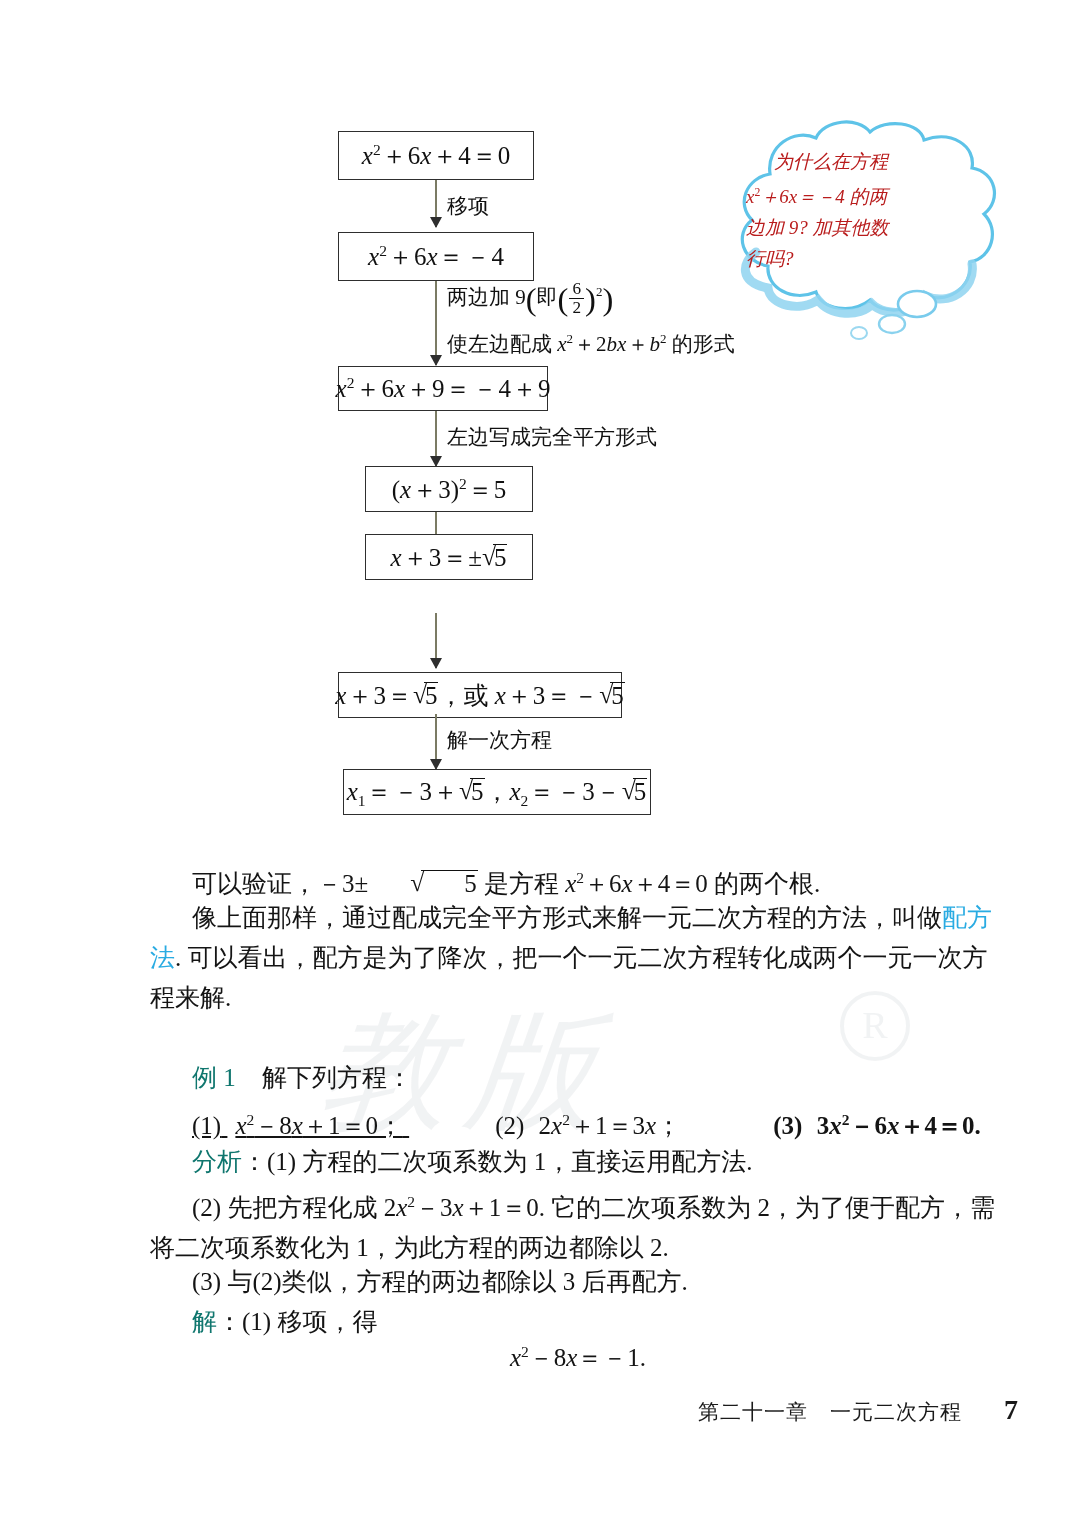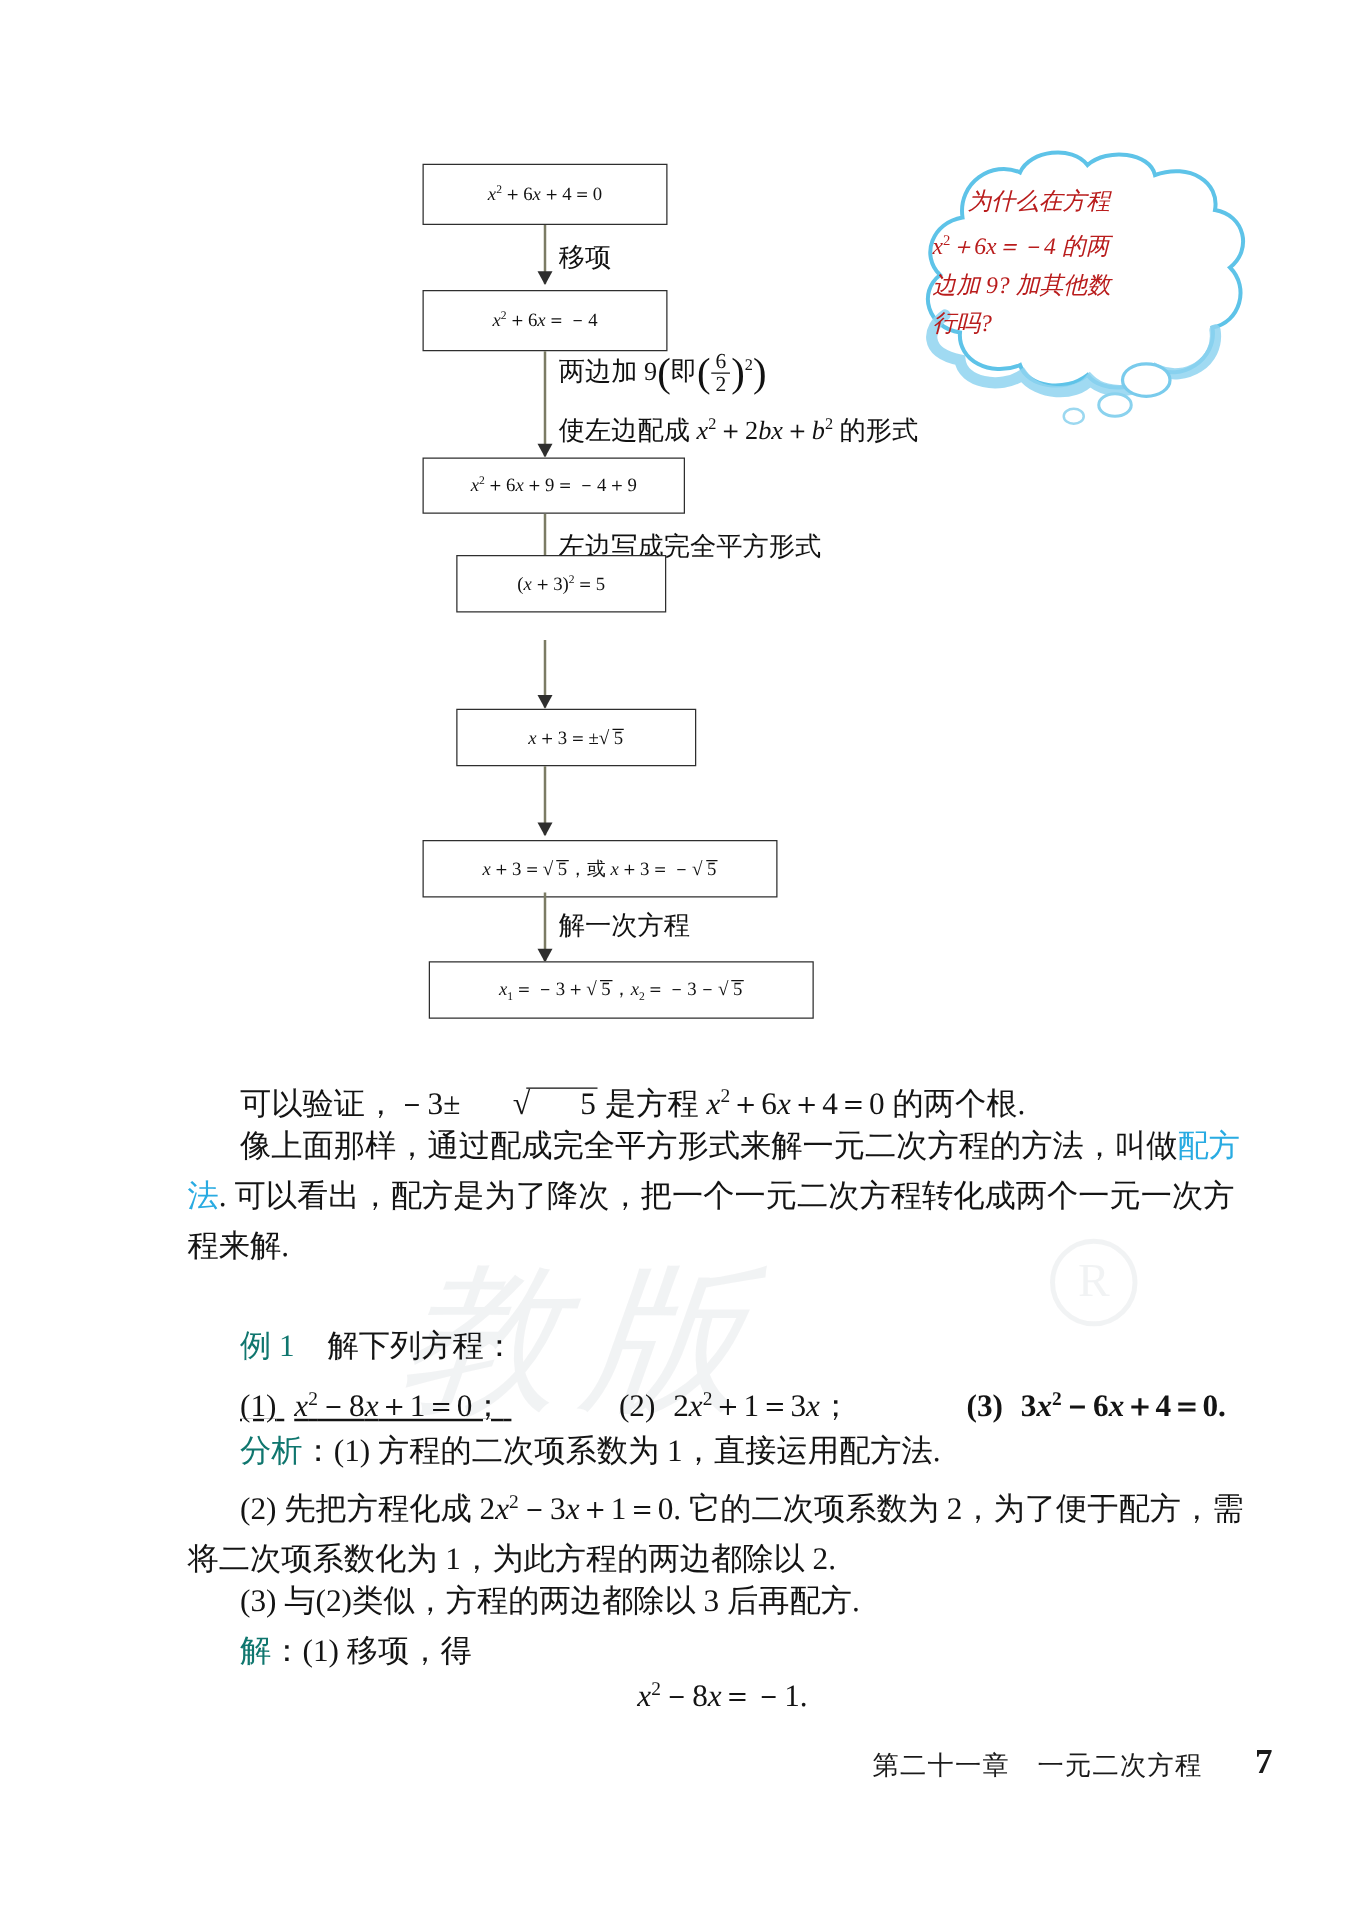--- a/index.html
+++ b/index.html
@@ -64,21 +64,21 @@
     z-index: 2;
   }
   .fc-box {
     position: absolute;
     border: 1.4px solid #2e2e2e;
     background: #ffffff;
     display: flex;
     align-items: center;
     justify-content: center;
     box-sizing: border-box;
-    font-size: 15px;
+    font-size: 25px;
     color: #111;
     white-space: nowrap;
   }
   .fc-label {
     position: absolute;
     font-size: 21px;
     color: #111;
     white-space: nowrap;
     font-family: "Liberation Serif", "DejaVu Serif", serif;
   }
@@ -243,29 +243,29 @@
   </div>
 
   <div class="fc-box" style="left:338px; top:366px; width:210px; height:45px;">
     <span>
       <span class="mi">x</span><span class="supn">2</span><span class="op">＋</span>6<span class="mi">x</span><span class="op">＋</span>9<span class="op">＝</span><span class="op">－</span>4<span class="op">＋</span>9
     </span>
   </div>
   <div class="fc-arrow" style="left:435px; top:411px; height:55px;"></div>
   <div class="fc-label" style="left:447px; top:423px;">左边写成完全平方形式</div>
 
-  <div class="fc-box" style="left:365px; top:444px; width:168px; height:46px;">
+  <div class="fc-box" style="left:365px; top:466px; width:168px; height:46px;">
     <span>
       (<span class="mi">x</span><span class="op">＋</span>3)<span class="supn">2</span><span class="op">＝</span>5
     </span>
   </div>
   <div class="fc-arrow" style="left:435px; top:512px; height:54px;"></div>
   <div class="fc-label" style="left:447px; top:524px;"></div>
 
-  <div class="fc-box" style="left:365px; top:567px; width:192px; height:46px;">
+  <div class="fc-box" style="left:365px; top:534px; width:168px; height:46px;">
     <span>
       <span class="mi">x</span><span class="op">＋</span>3<span class="op">＝</span>±<span class="rad"><span>5</span></span>
     </span>
   </div>
   <div class="fc-arrow" style="left:435px; top:613px; height:55px;"></div>
 
   <div class="fc-box" style="left:338px; top:672px; width:284px; height:46px;">
     <span>
       <span class="mi">x</span><span class="op">＋</span>3<span class="op">＝</span><span class="rad"><span>5</span></span>，或 <span class="mi">x</span><span class="op">＋</span>3<span class="op">＝</span><span class="op">－</span><span class="rad"><span>5</span></span>
     </span>

